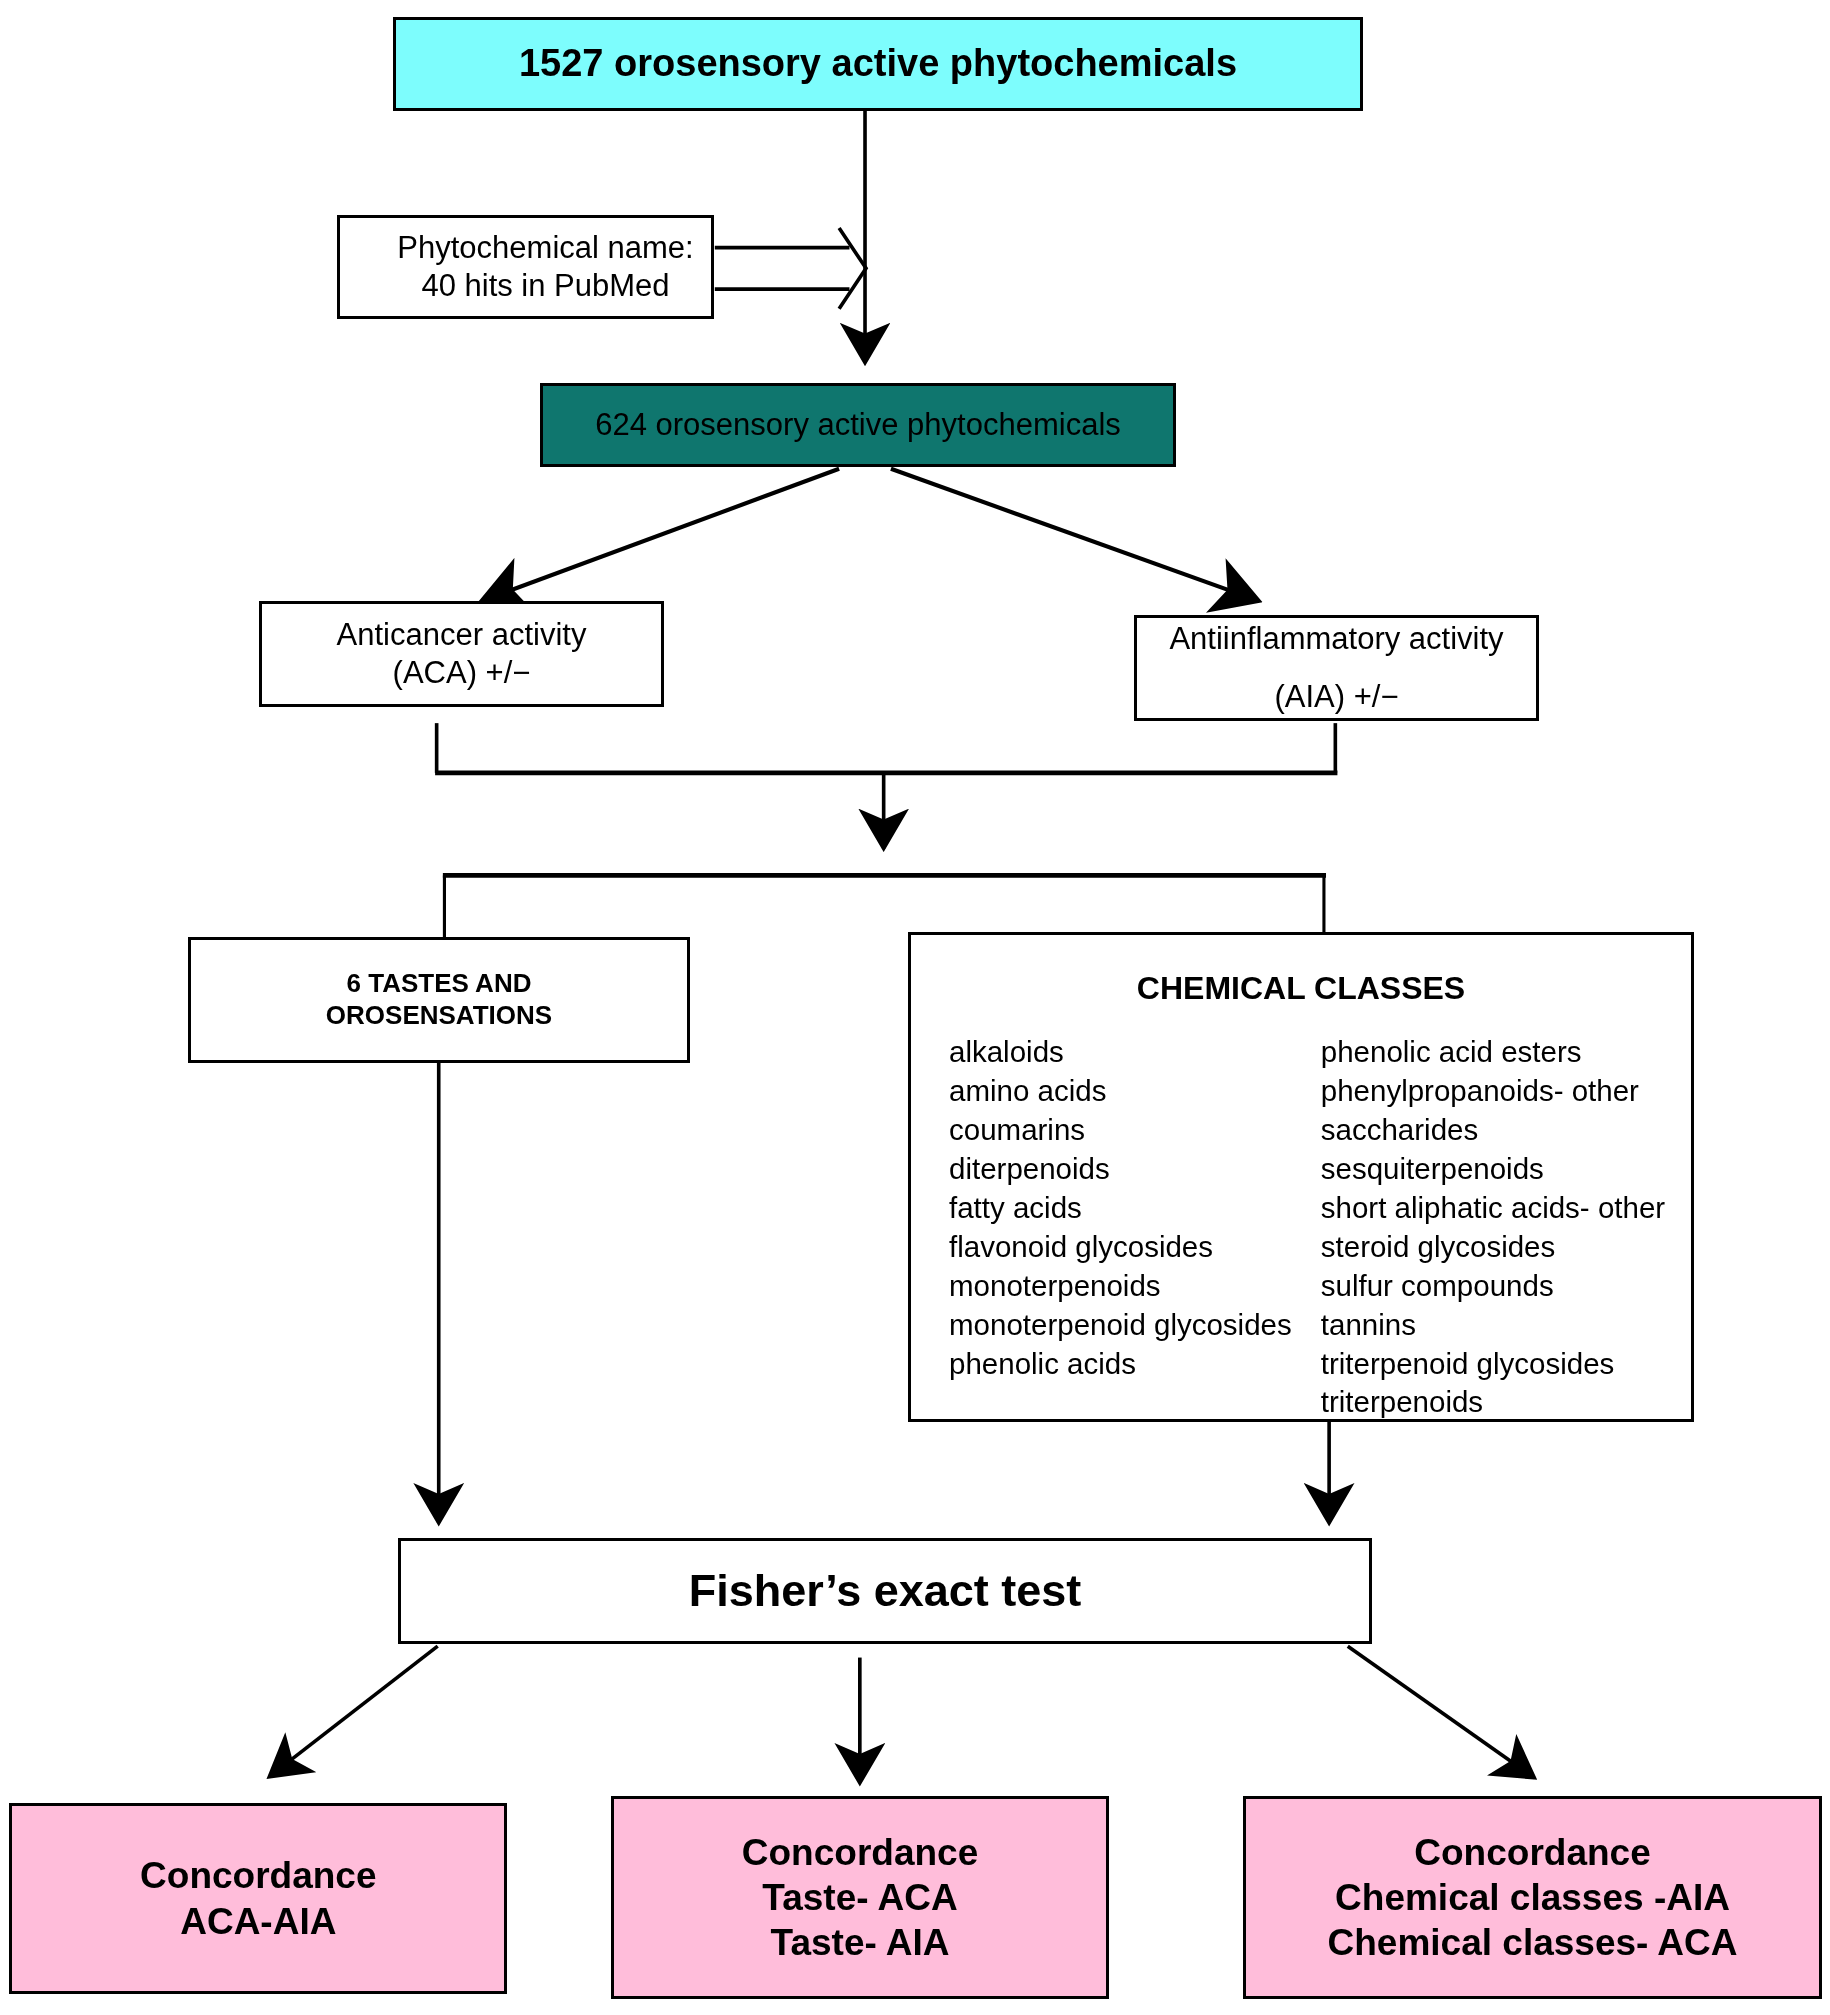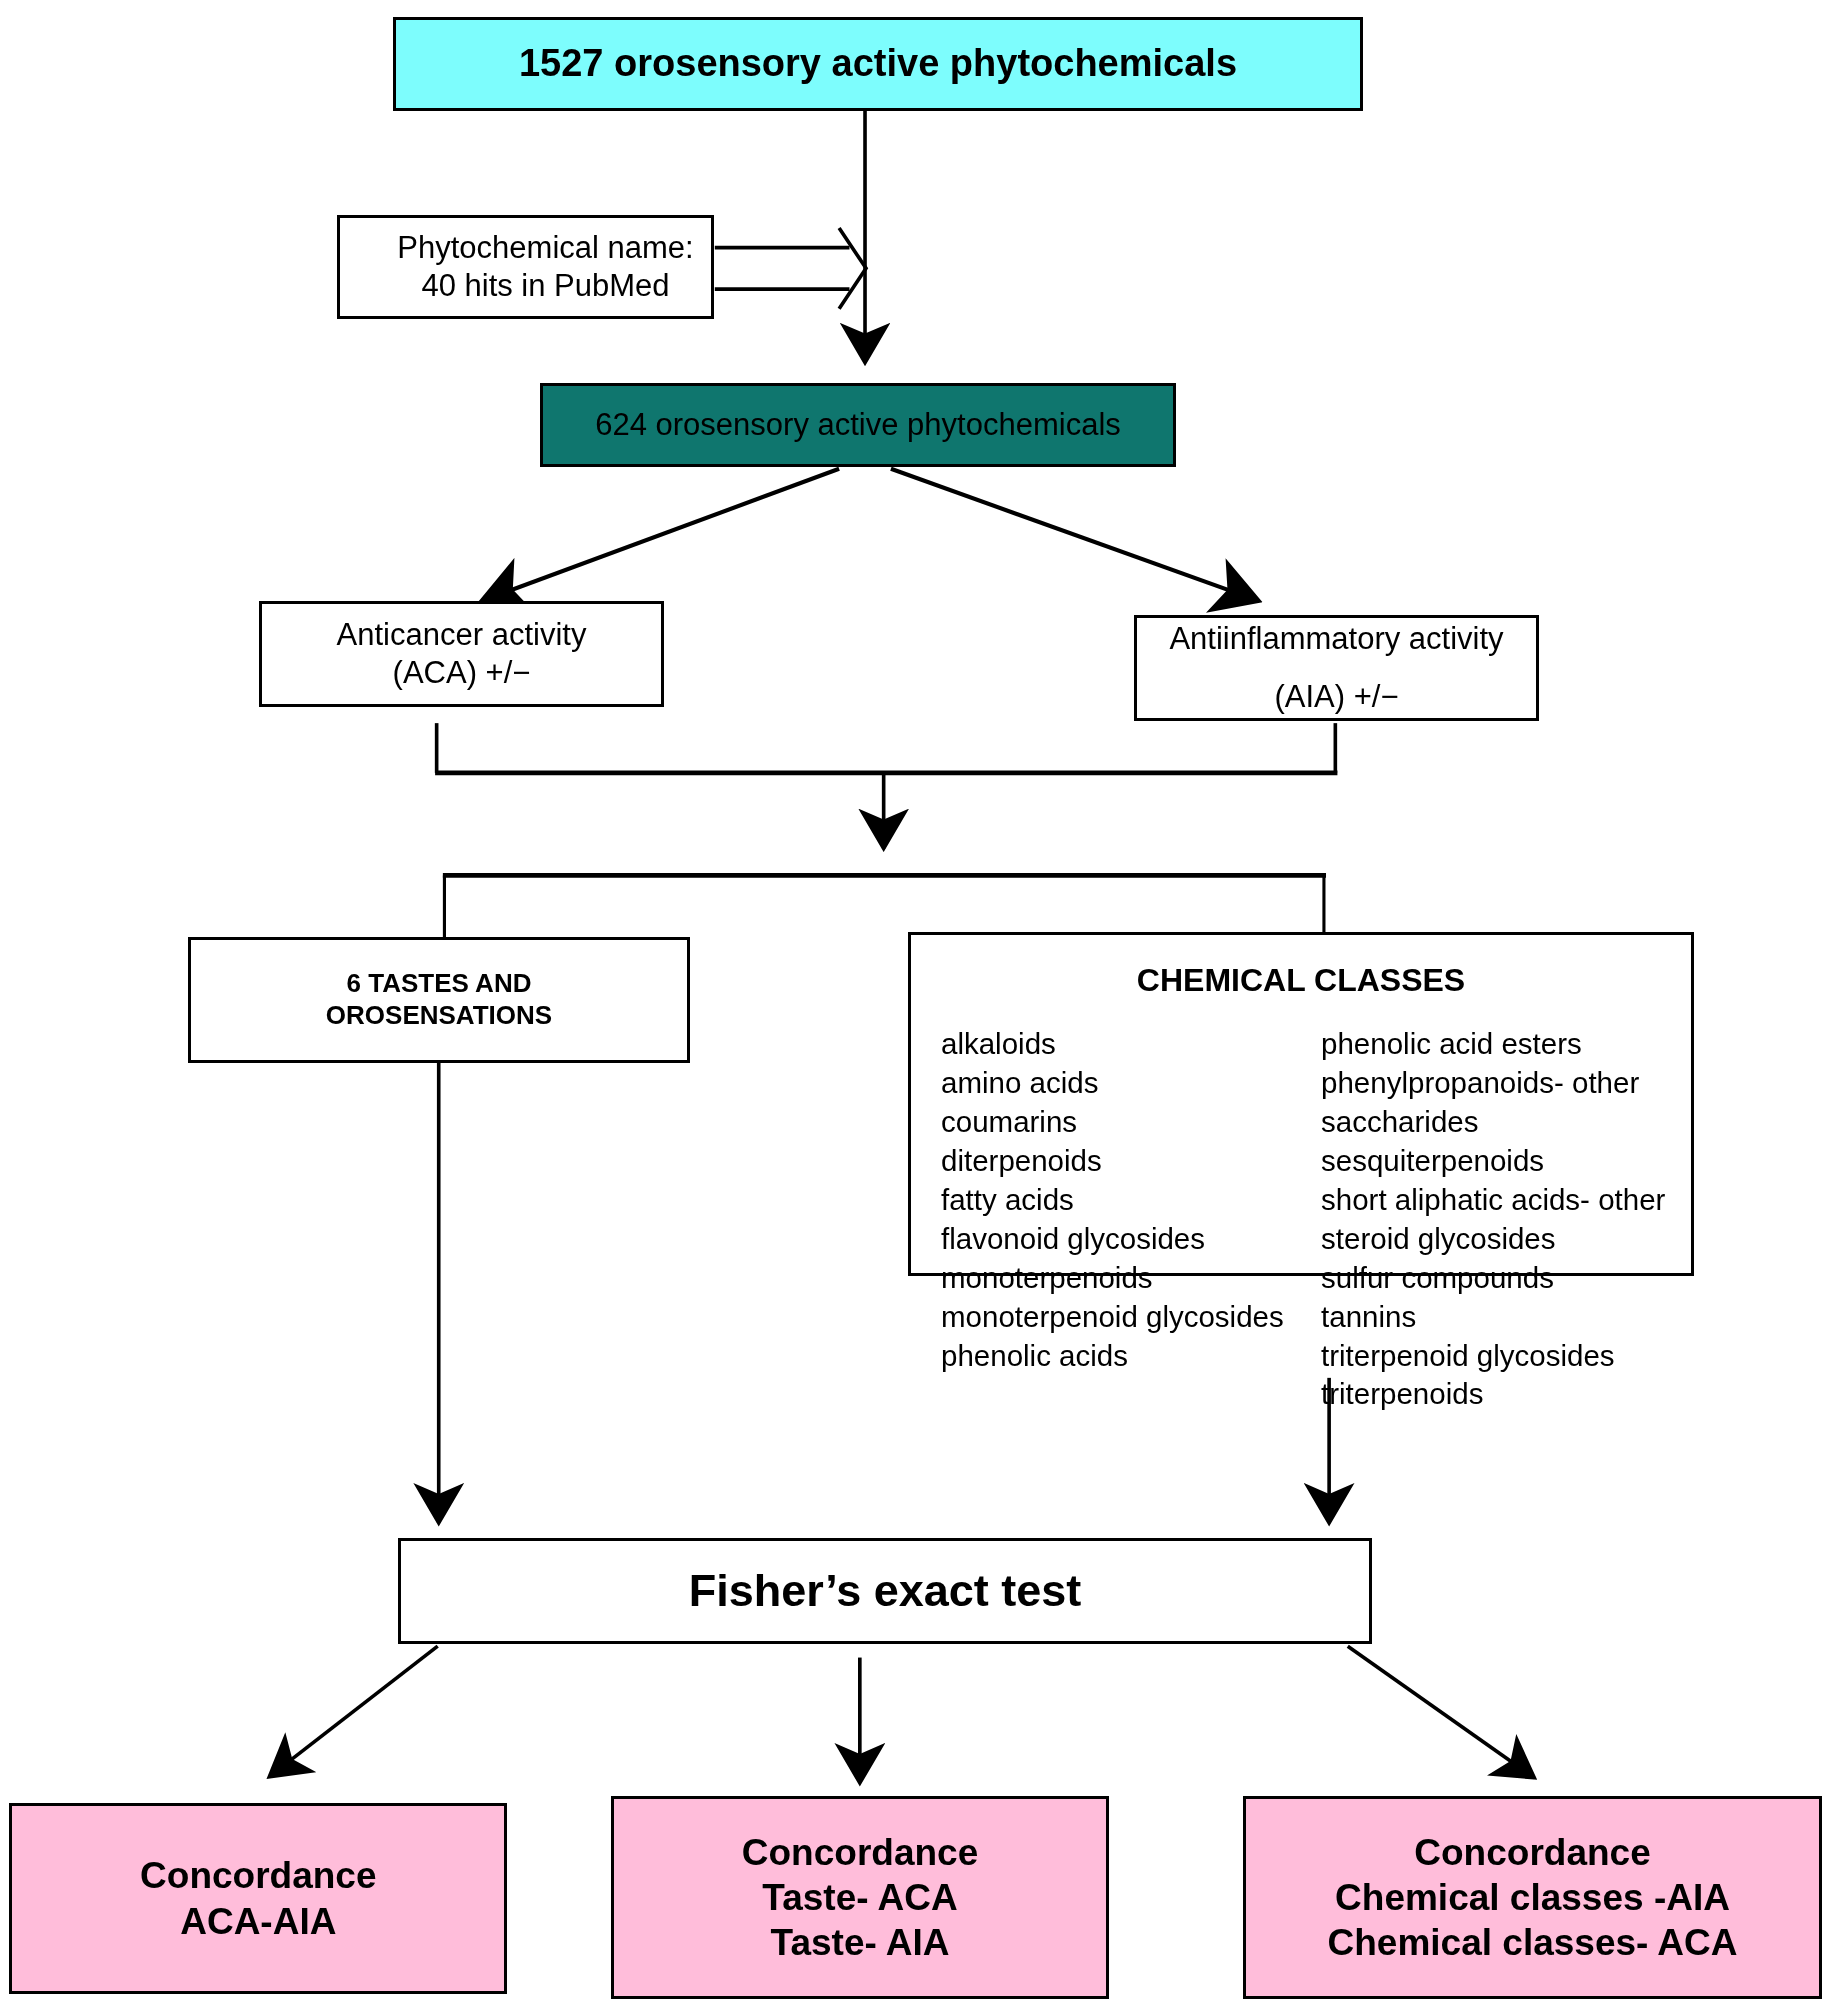--- a/index.html
+++ b/index.html
@@ -56,24 +56,24 @@
   #node-aia {
     left: 1134px; top: 615px; width: 405px; height: 106px;
     font-size: 31px;
     gap: 20px;
   }
   #node-tastes {
     left: 188px; top: 937px; width: 502px; height: 126px;
     font-size: 26px; font-weight: bold;
   }
   #node-chem {
-    left: 908px; top: 932px; width: 786px; height: 344px;
+    left: 908px; top: 932px; width: 786px; height: 490px;
     justify-content: flex-start;
     align-items: stretch;
-    padding: 4px;
+    padding: 12px;
   }
   #node-fisher {
     left: 398px; top: 1538px; width: 974px; height: 106px;
     font-size: 45px; font-weight: bold;
   }
   #node-conc1 {
     left: 9.3px; top: 1803px; width: 498px; height: 191px;
     background: #ffbdda;
     font-size: 37px; font-weight: bold;
   }

